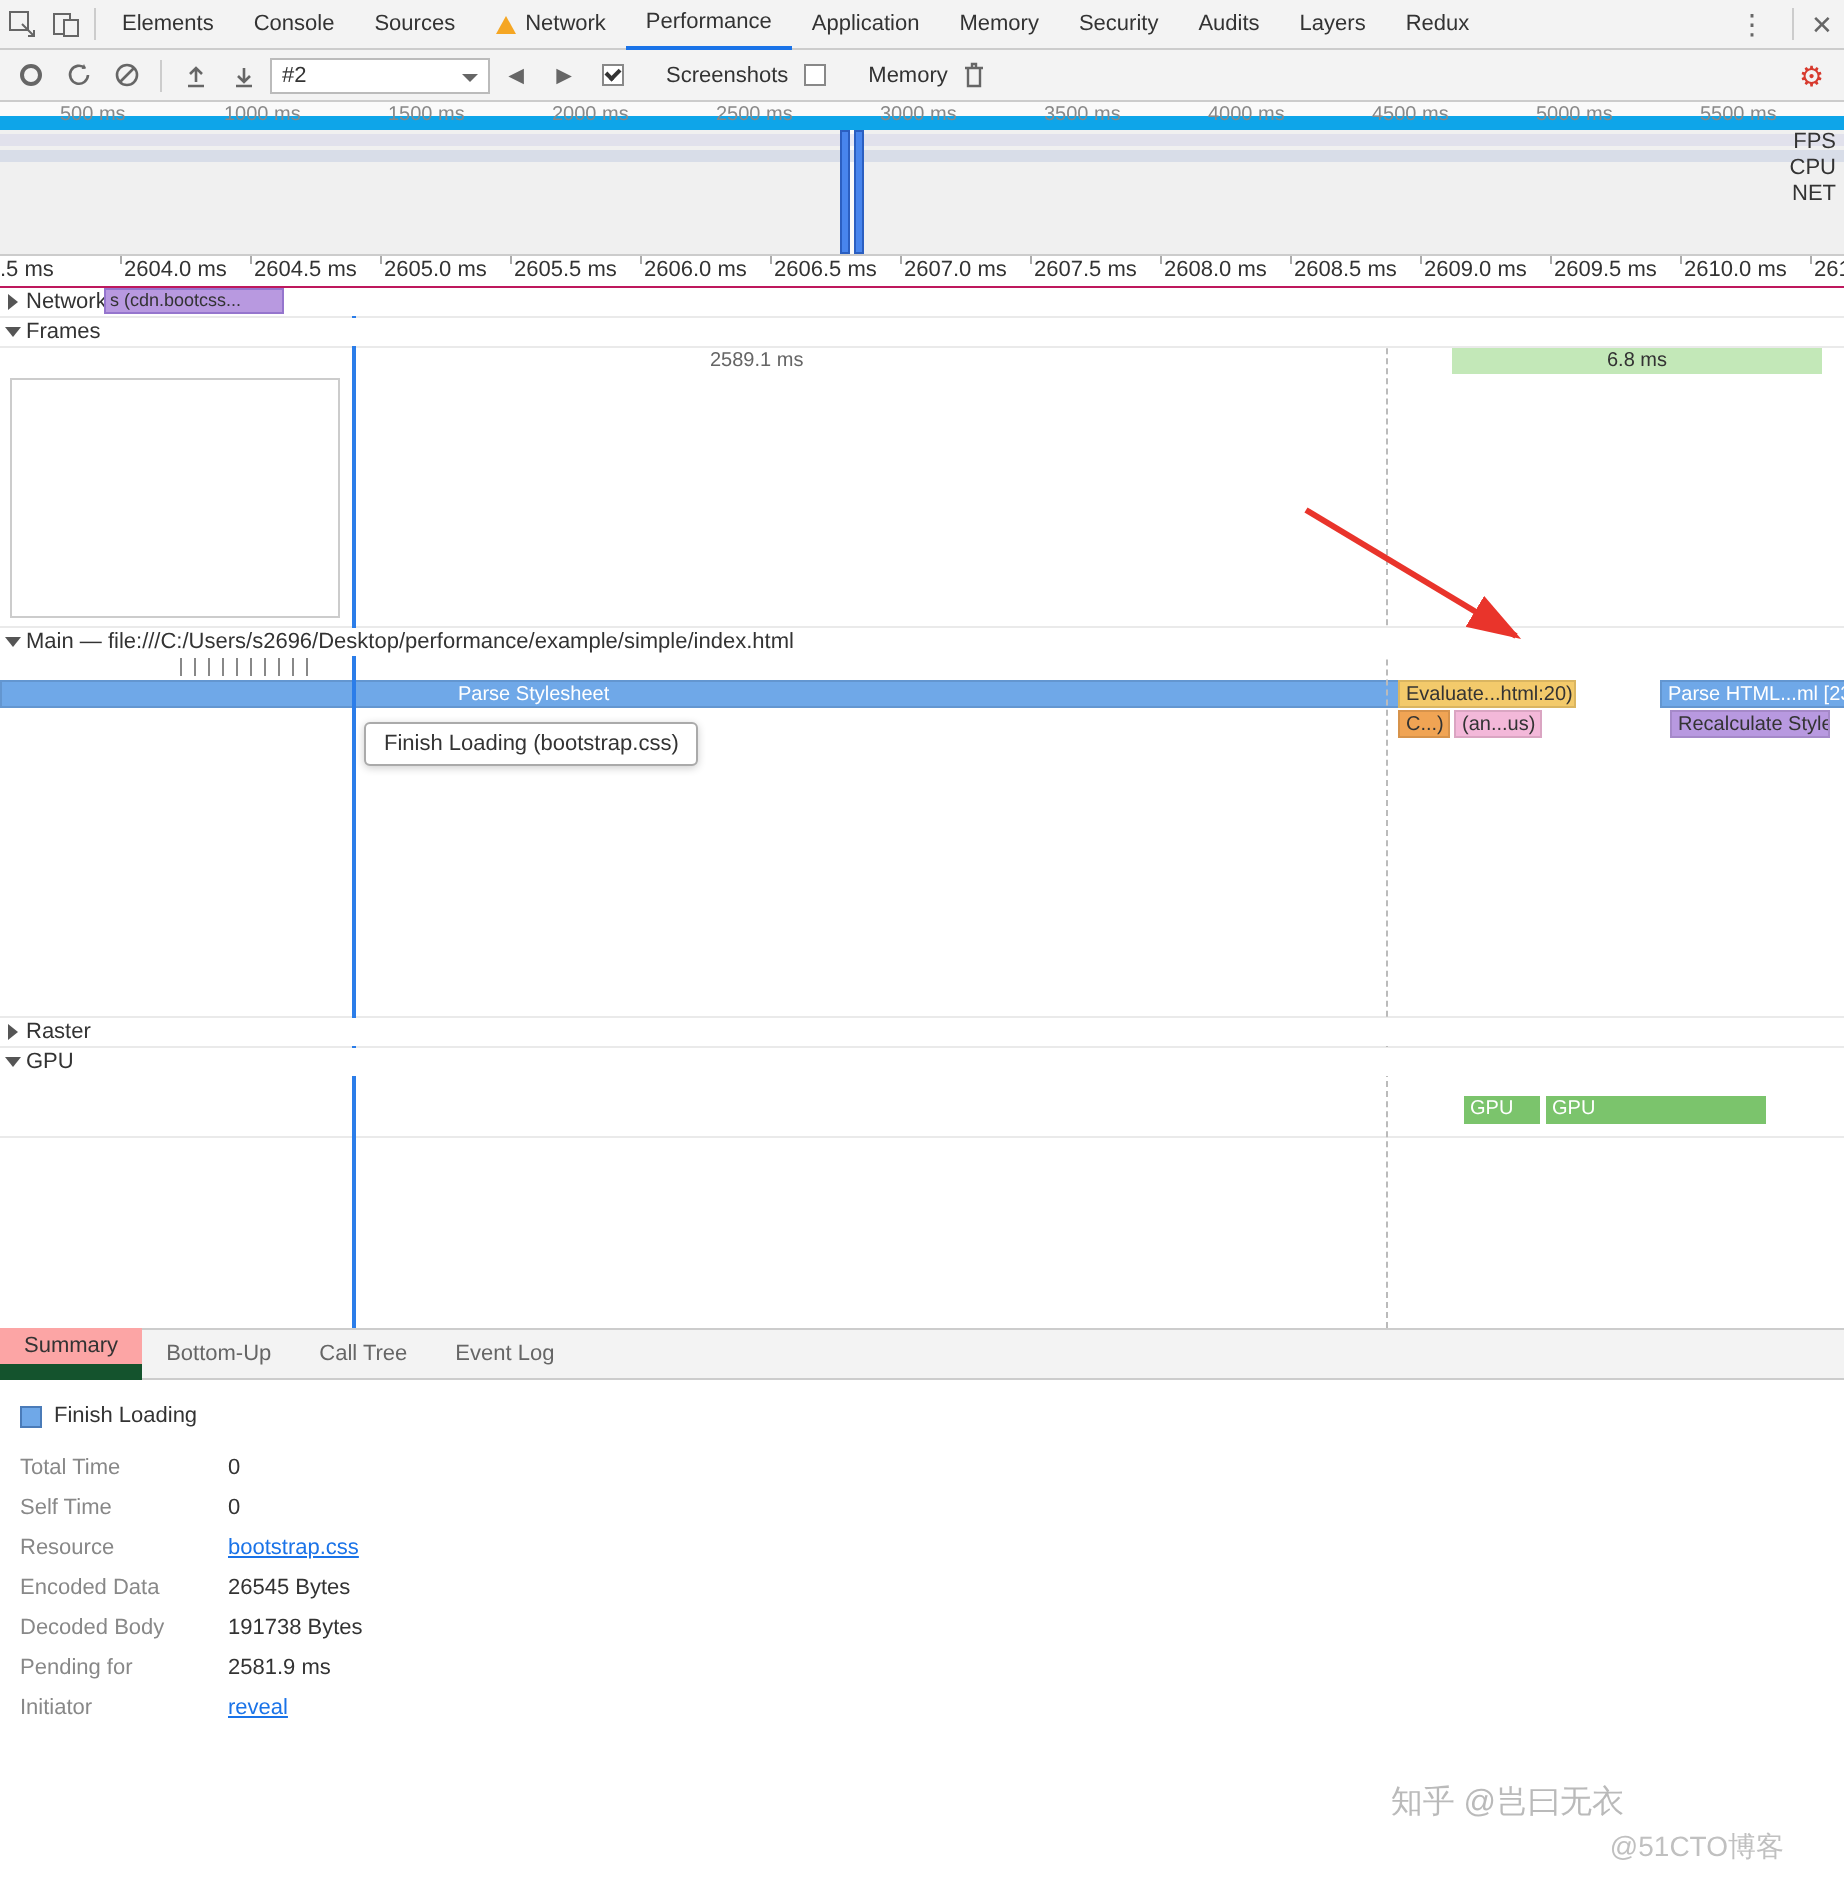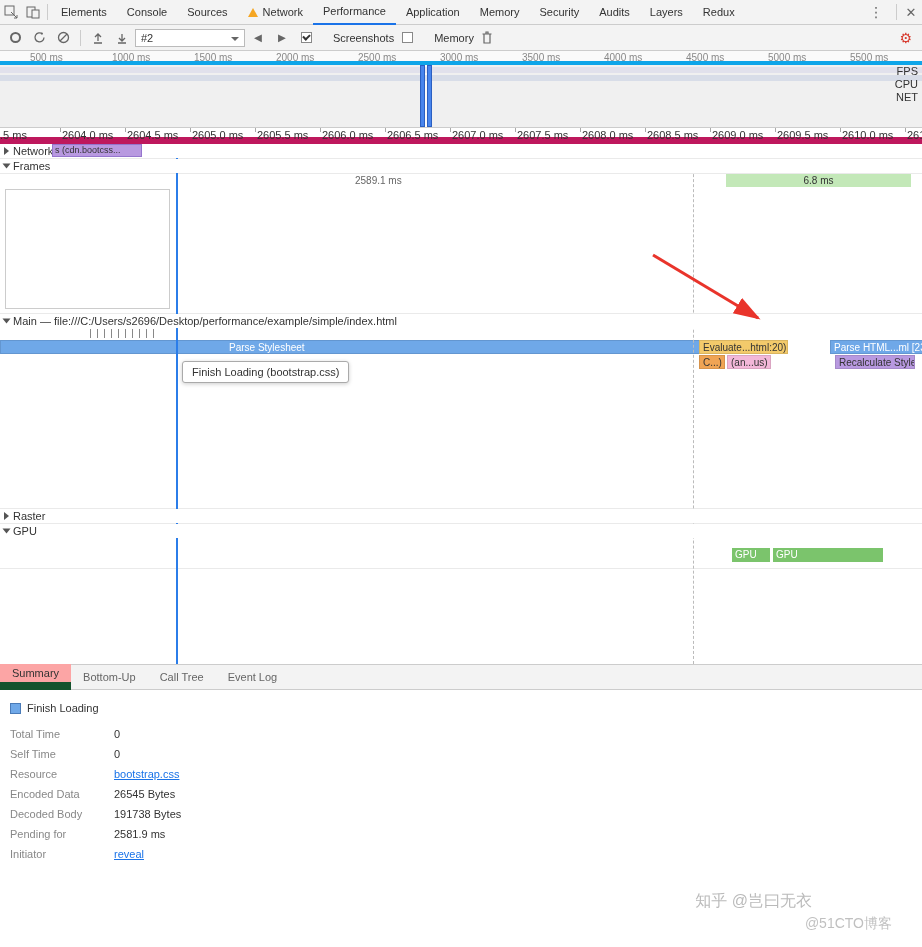--- a/index.html
+++ b/index.html
@@ -20,28 +20,28 @@
 .tbtn.rec .dot{width:11px;height:11px;border-radius:50%;border:2px solid #666}
 .vsep{width:1px;height:16px;background:#ccc;margin:0 4px}
 .sel{border:1px solid #bbb;background:#fff;padding:1px 18px 1px 5px;position:relative;min-width:110px;height:18px;display:flex;align-items:center}
 .sel::after{content:'';position:absolute;right:5px;top:7px;width:0;height:0;border-left:4px solid transparent;border-right:4px solid transparent;border-top:4px solid #666}
 .chk{display:flex;align-items:center;gap:21px;margin-left:6px}
 .chkbox{width:11px;height:11px;border:1px solid #888;background:#fff;display:flex;align-items:center;justify-content:center}
 .chkbox.on::after{content:'';width:5px;height:3px;border-left:2px solid #333;border-bottom:2px solid #333;transform:rotate(-45deg);margin-top:-2px}
 .gear{margin-left:auto;margin-right:6px;color:#d73a2e;font-size:14px}
 
 .overview{height:77px;border-bottom:1px solid #ccc;position:relative;background:#fafafa}
-.ov-ticks{height:14px;display:flex;position:relative;border-bottom:4px solid #0ea5e9}
+.ov-ticks{height:14px;display:flex;position:relative;border-bottom:7px solid #0ea5e9}
 .ov-tick{position:absolute;font-size:10px;color:#888;top:1px}
 .ov-body{position:relative;height:62px}
 .ov-handle{position:absolute;top:0;bottom:0;width:5px;background:#4885ed;border:1px solid #2b5fc1}
 .ov-labels{position:absolute;right:4px;top:0;text-align:right;color:#999;font-size:10px;line-height:13px}
 .ov-strip{position:absolute;left:0;right:0;height:6px;background:#e8e8f5}
 
-.ruler{height:16px;border-bottom:7px solid #be185d;position:relative;background:#fff;font-size:10px;color:#666}
+.ruler{height:16px;border-bottom:1px solid #be185d;position:relative;background:#fff;font-size:10px;color:#666}
 .ruler span{position:absolute;top:1px}
 .ruler span::before{content:'';position:absolute;left:-2px;top:-1px;width:1px;height:4px;background:#aaa}
 
 .tracks{position:relative;height:520px;overflow:hidden;background:#fff}
 .track-row{border-bottom:1px solid #eaeaea;position:relative}
 .row-hdr{height:14px;display:flex;align-items:center;padding-left:4px;background:#fff;color:#555;gap:4px;position:relative;z-index:2}
 .disc{display:inline-block;width:0;height:0;border-top:4px solid transparent;border-bottom:4px solid transparent;border-left:5px solid #555}
 .disc.open{transform:rotate(90deg)}
 .nwbar{position:absolute;top:0;height:13px;background:#b899e0;border:1px solid #9575cd;font-size:9px;padding:0 2px;overflow:hidden;white-space:nowrap;color:#333}
 .frames-body{height:140px;position:relative;border-top:1px solid #eaeaea}

